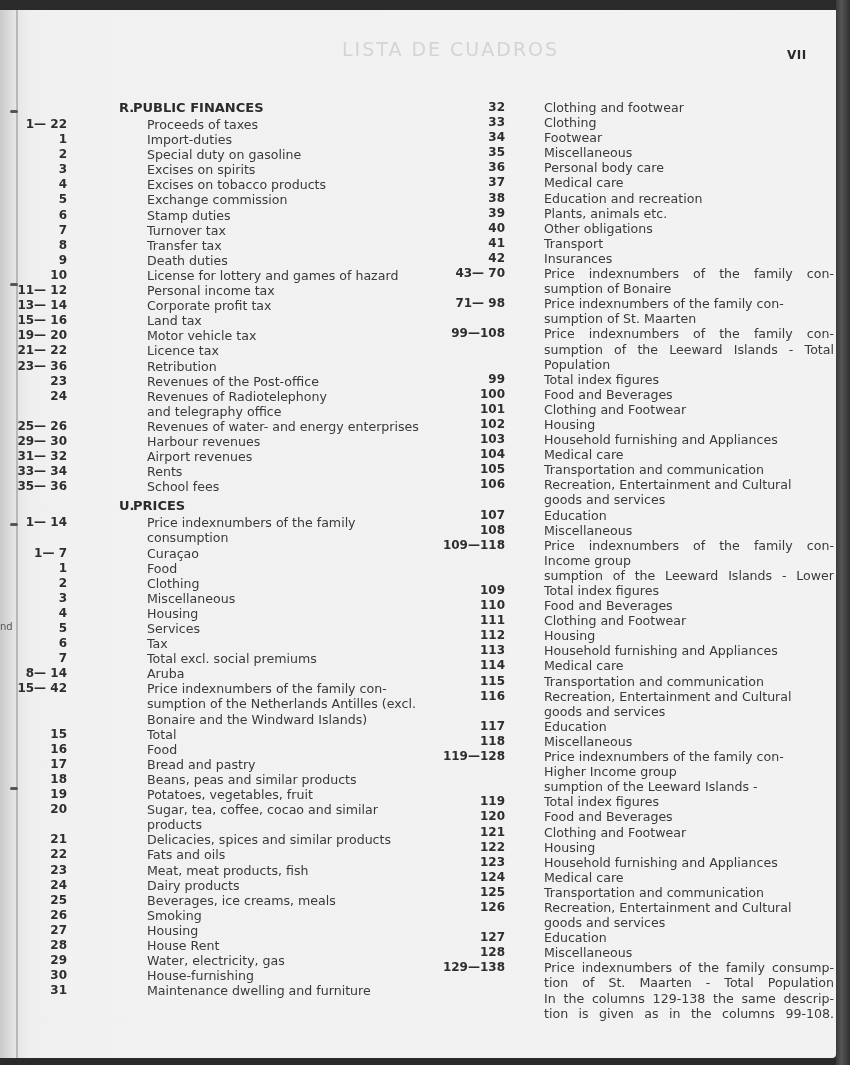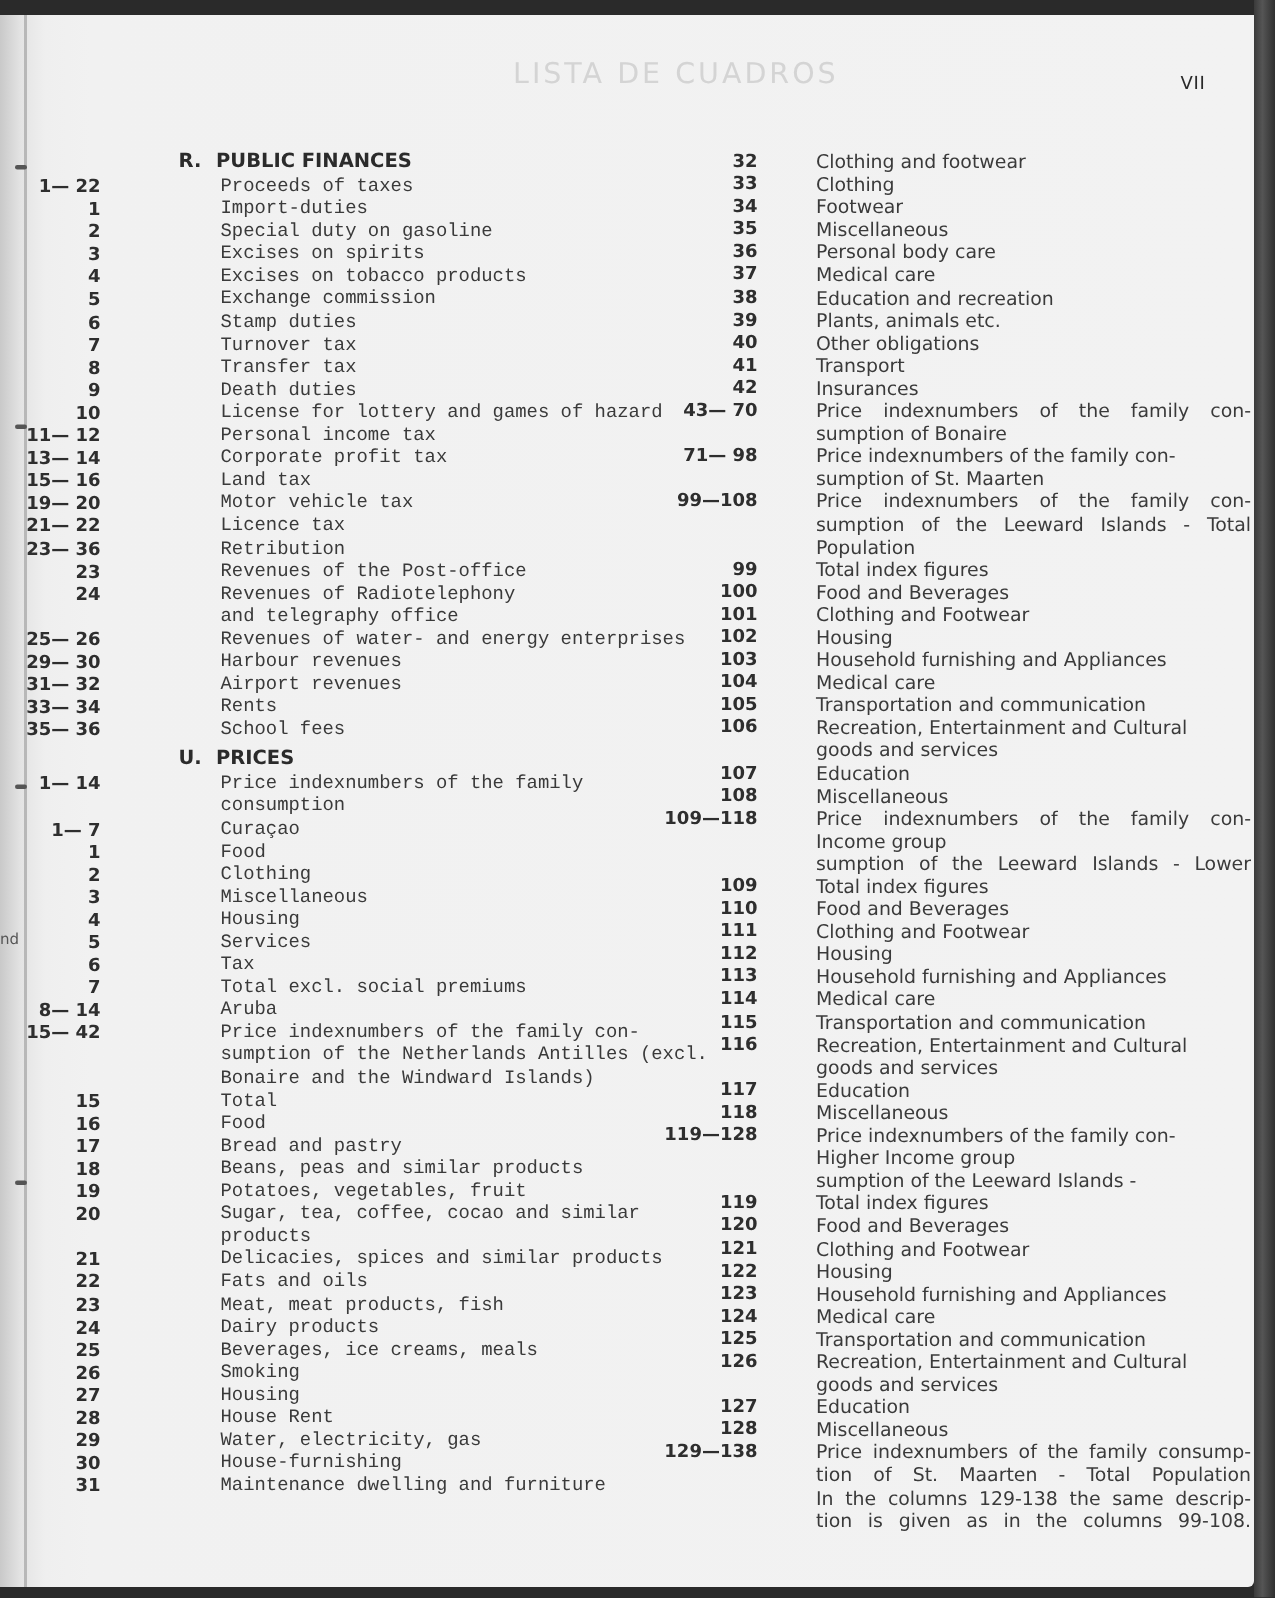--- a/index.html
+++ b/index.html
@@ -15,39 +15,39 @@
   }
   .gutter {
     position:absolute; left:16px; top:10px; width:2px; height:1048px;
     background:#b8b8b8;
   }
   .right-edge {
     position:absolute; right:0; top:0; width:14px; height:1065px;
     background:linear-gradient(90deg,#3a3a3a,#555 40%,#2f2f2f);
   }
   .page-number {
-    position:absolute; left:787px; top:48px; font-size:12px; font-weight:normal; color:#2a2a2a;
+    position:absolute; left:787px; top:48px; font-size:12px; font-weight:bold; color:#2a2a2a;
     letter-spacing:0.5px;
   }
   .ghost {
     position:absolute; left:342px; top:38px; font-size:19px; color:#d4d4d4; letter-spacing:2px;
   }
   .col { position:absolute; top:100px; }
   .col-left { left:0; width:420px; }
   .col-right { left:420px; width:400px; }
   .row { position:relative; height:15.1px; font-size:12.6px; color:#3a3a3a; line-height:15px; white-space:nowrap; }
   .num { position:absolute; text-align:right; font-weight:bold; color:#2e2e2e; font-size:12px; }
   .col-left .num { right:353px; width:80px; }
   .col-right .num { right:315px; width:100px; }
   .txt { position:absolute; }
-  .col-left .txt { left:147px;font-family:Liberation Mono, monospace; }
+  .col-left .txt { left:147px; }
   .col-right .txt { left:124px; width:290px; }
   .section { font-weight:bold; color:#2b2b2b; font-size:13px; }
   .section .letter { position:absolute; left:119px; }
-  .section .stitle { position:absolute; left:144px;text-align:right; }
+  .section .stitle { position:absolute; left:133px;text-align:right; }
   .just { text-align:justify; text-align-last:justify; }
   .margin-note { position:absolute; left:0; top:621px; font-size:10px; color:#555; }
   .mark { position:absolute; left:10px; width:8px; height:3px; background:#555; border-radius:2px; }
 </style>
 </head>
 <body>
 
 <div class="page"></div>
 <div class="gutter"></div>
 <div class="mark" style="top:110px"></div>

